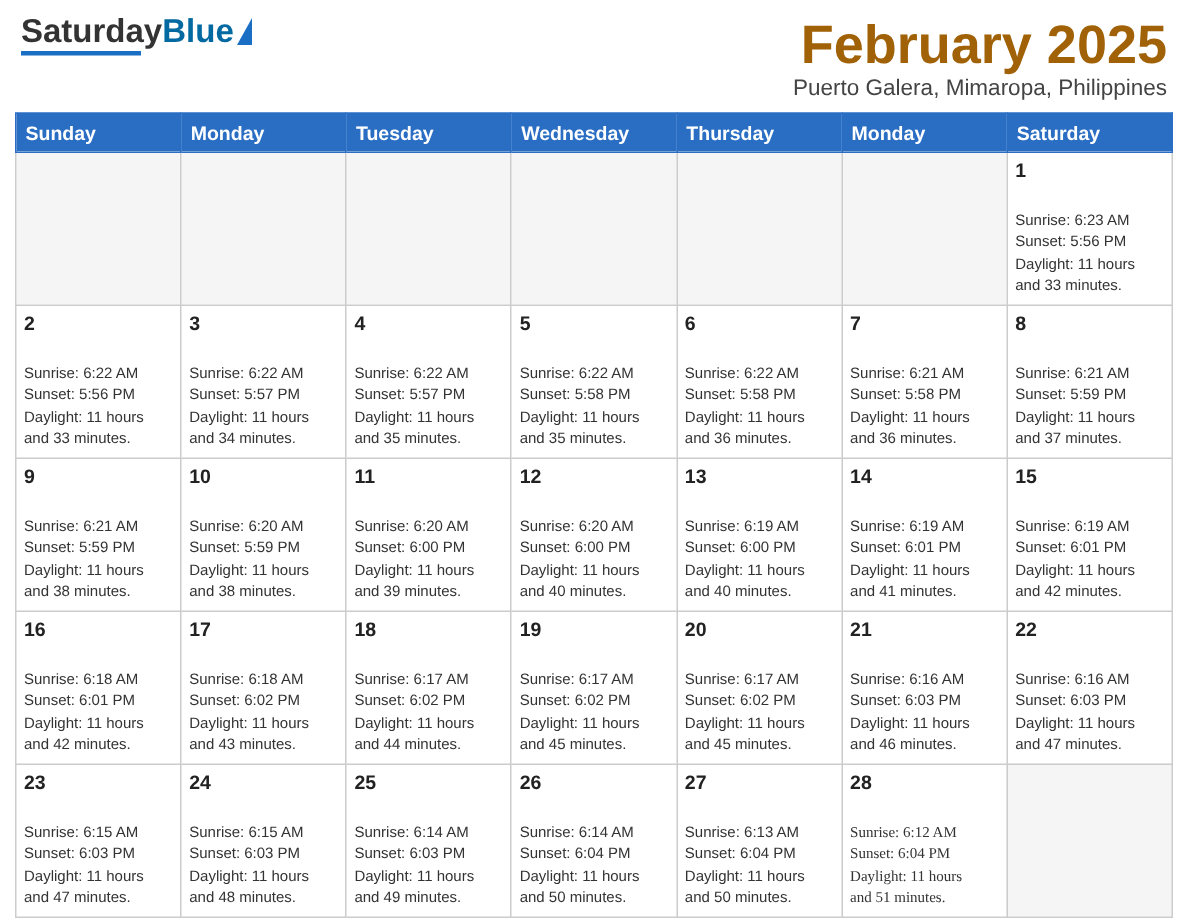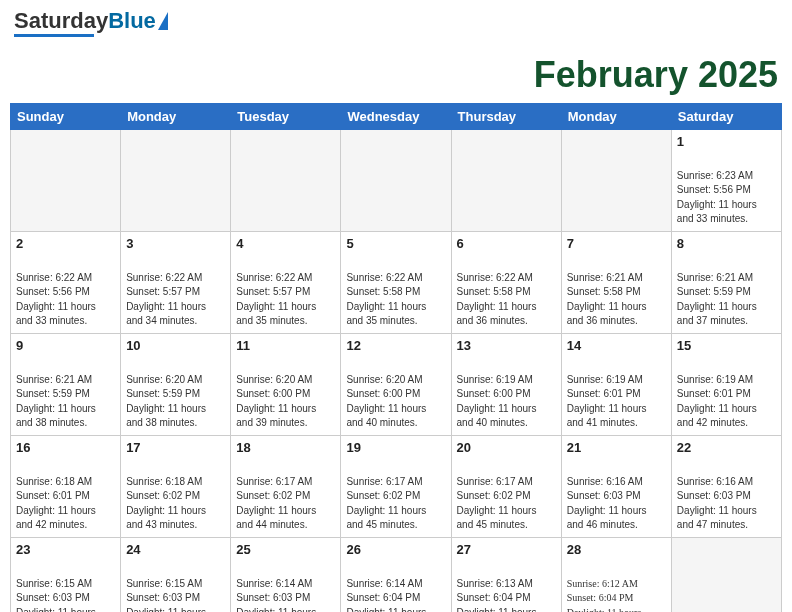--- a/index.html
+++ b/index.html
@@ -42,23 +42,22 @@
       height: 3px;
       background: #1a6fc4;
       margin-top: 2px;
     }
     .title-area {
       text-align: right;
     }
     .month-title {
       font-size: 36px;
       font-weight: bold;
-      color: #14532d;
+      color: #a16207;
       line-height: 1.1;
-      margin-top: 45px;
     }
     .subtitle {
       font-size: 15px;
       color: #444;
     }
     .calendar {
       width: 100%;
       border-collapse: collapse;
       border: 1px solid #ccc;
     }
@@ -108,20 +107,21 @@
     <div style="display:flex;align-items:center;">
       <span class="logo-text">
         <span class="logo-general">Saturday</span><span class="logo-blue">Blue</span>
       </span>
       <span class="logo-triangle"></span>
     </div>
     <div class="logo-line"></div>
   </div>
   <div class="title-area">
     <div class="month-title">February 2025</div>
+    <div class="subtitle">Puerto Galera, Mimaropa, Philippines</div>
   </div>
 </div>
 
 <table class="calendar">
   <thead>
     <tr>
     <th>Sunday</th>
         <th>Monday</th>
         <th>Tuesday</th>
         <th>Wednesday</th>

